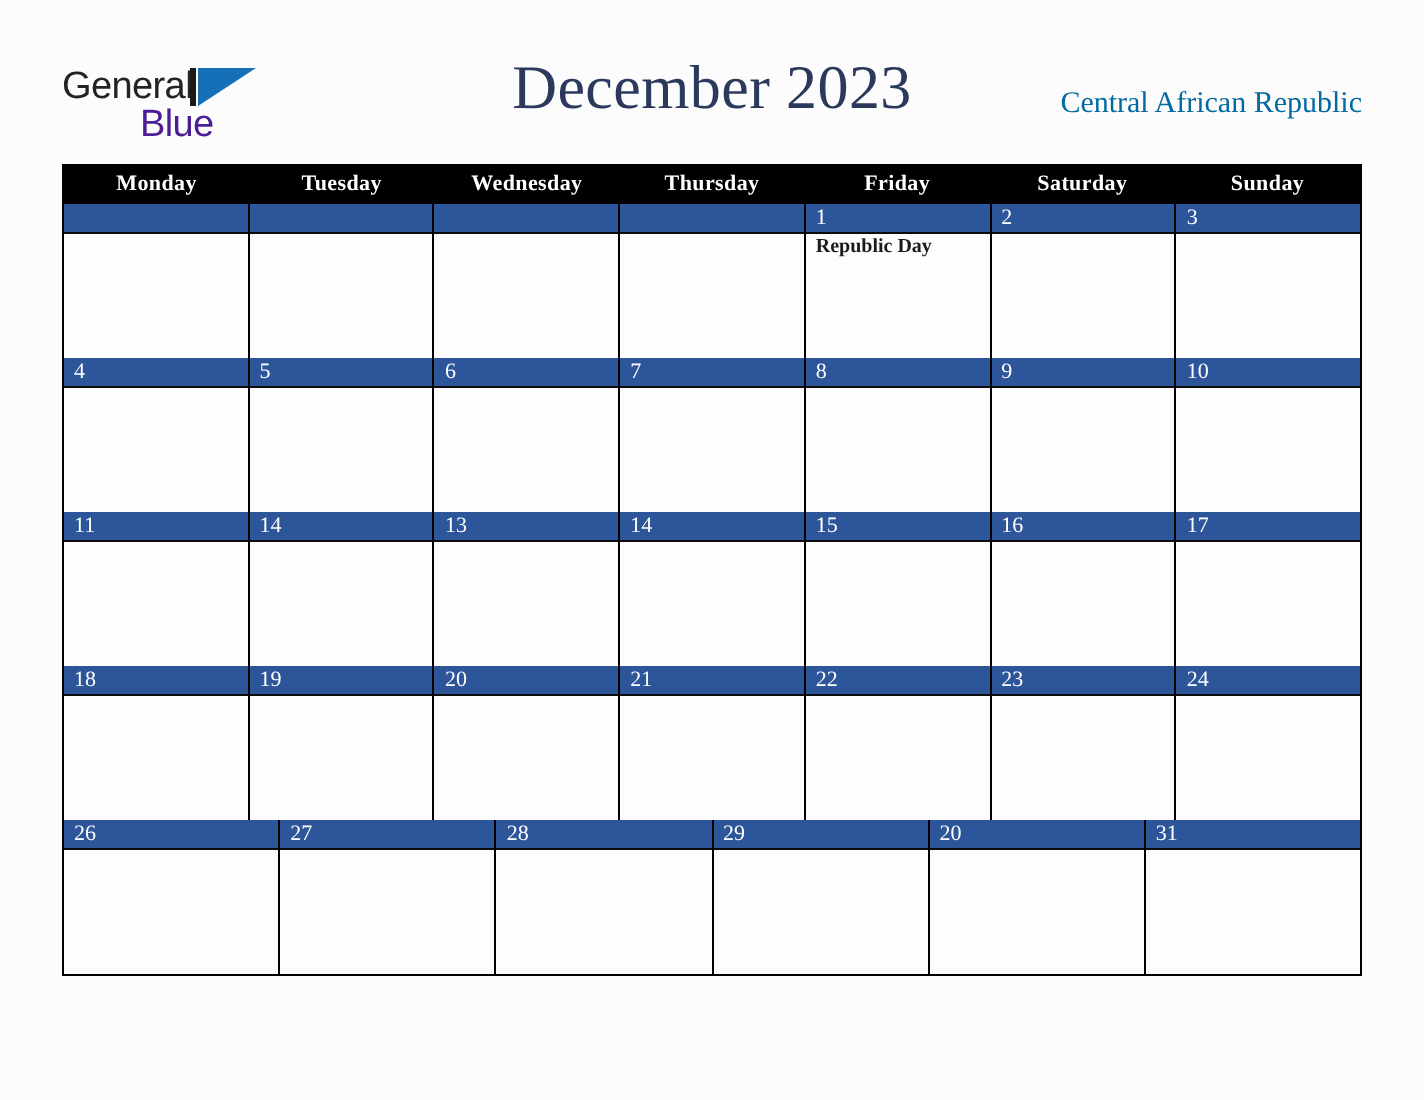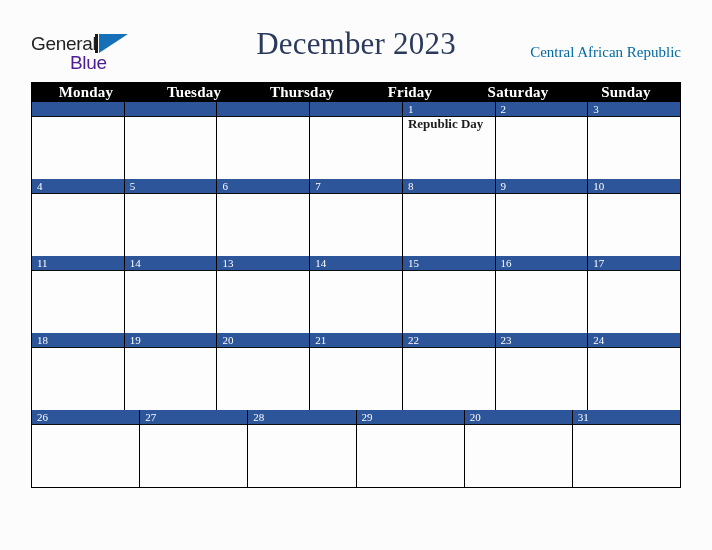--- a/index.html
+++ b/index.html
@@ -103,21 +103,21 @@
   #weekday-row {
     display: flex;
     background: #000000;
     height: 20px;
   }
   .weekday-cell {
     flex: 1 1 0;
     color: #ffffff;
     font-family: "Liberation Serif", serif;
     font-weight: bold;
-    font-size: 15px;
+    font-size: 11px;
     text-align: center;
     line-height: 20px;
     letter-spacing: 0.2px;
   }
 
   .week-row {
     display: flex;
     height: 77px;
   }
   .day-cell {
@@ -145,21 +145,21 @@
     line-height: 15px;
     display: block;
   }
 
   .events {
     padding: 2px 3px 0 5px;
   }
   .event-text {
     font-family: "Liberation Serif", serif;
     font-weight: bold;
-    font-size: 13px;
+    font-size: 10px;
     color: #1c1c1c;
     line-height: 10px;
     display: block;
   }
 </style>
 </head>
 <body>
 
 <div id="header">
 
@@ -175,20 +175,21 @@
   <h1 id="month-title">December 2023</h1>
 
   <div id="country-label">Central African Republic</div>
 
 </div>
 
 <div id="calendar">
   <div id="weekday-row">
       <div class="weekday-cell">Monday</div>
       <div class="weekday-cell">Tuesday</div>
+      <div class="weekday-cell">Wednesday</div>
       <div class="weekday-cell">Thursday</div>
       <div class="weekday-cell">Friday</div>
       <div class="weekday-cell">Saturday</div>
       <div class="weekday-cell">Sunday</div>
     </div>
   <div id="weeks-container">
       <div class="week-row">
         <div class="day-cell">
           <div class="date-band empty">
             <span class="date-number"></span>

